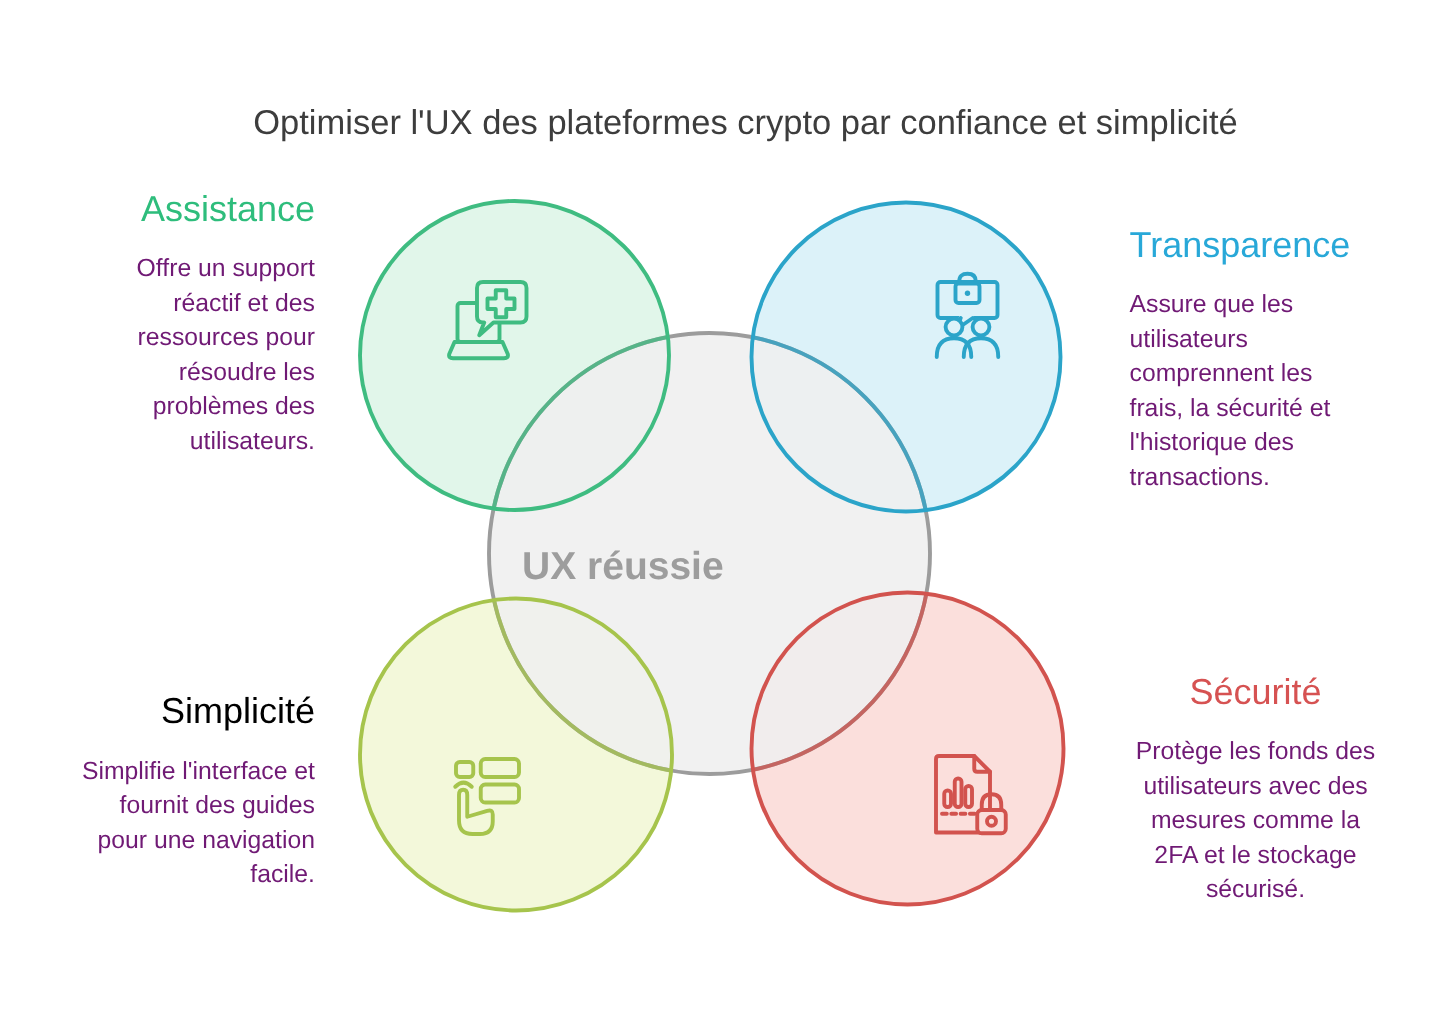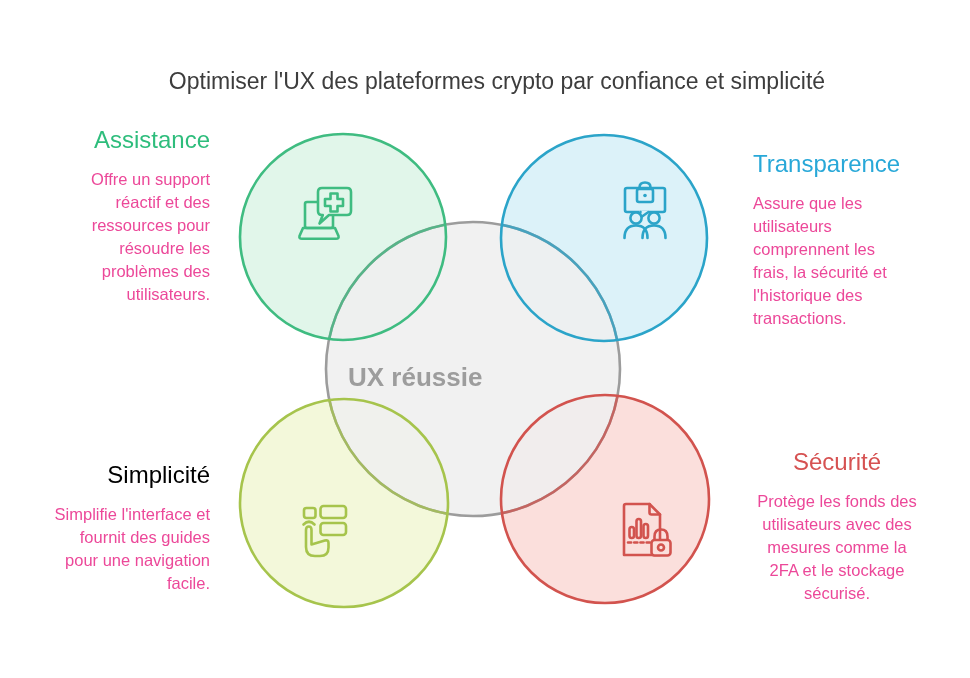--- a/index.html
+++ b/index.html
@@ -7,21 +7,21 @@
     position:relative;width:970px;height:678px;overflow:hidden;
     background:#ffffff;font-family:"Liberation Sans", sans-serif;
   }
   .page-title{
     position:absolute;top:56px;left:0;width:970px;margin:12px;
     text-align:center;font-size:23px;font-weight:400;color:#3d3d3d;
   }
   .venn{position:absolute;left:0;top:0;}
   .section{position:absolute;}
   .section h2{margin:0 0 15px 0;font-size:24px;font-weight:400;line-height:1.1;}
-  .section p{margin:0;font-size:16.5px;line-height:23px;color:#ec4899;}
+  .section p{margin:0;font-size:16.5px;line-height:23px;color:#701a75;}
   .align-right{text-align:right;}
   .align-left{text-align:left;}
   .sec-assistance{left:58px;top:127px;width:152px;}
   .sec-transparence{left:753px;top:127px;width:160px;margin-top:24px;}
   .sec-simplicite{left:44px;top:462px;width:166px;}
   .sec-securite{left:753px;top:449px;width:168px;text-align:center;}
   .center-label{
     position:absolute;left:348px;top:362px;width:250px;
     text-align:left;font-size:26px;font-weight:700;color:#9d9d9d;
   }

